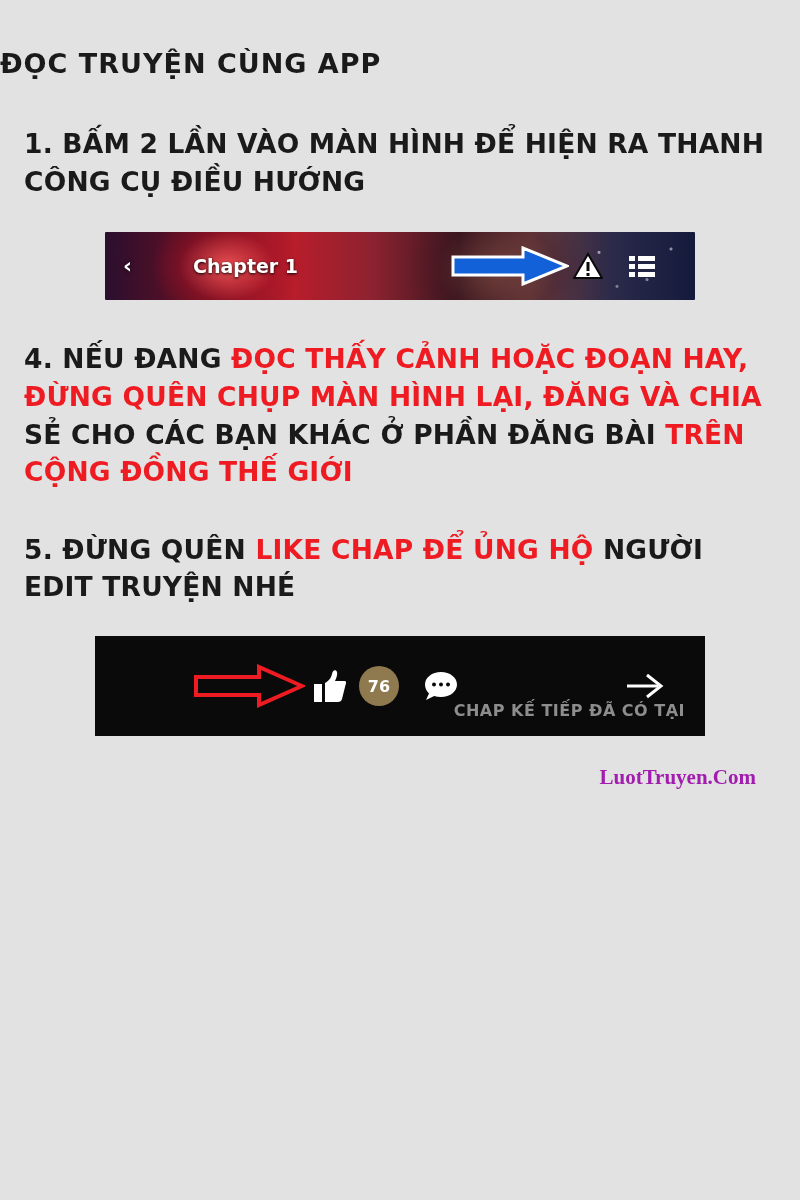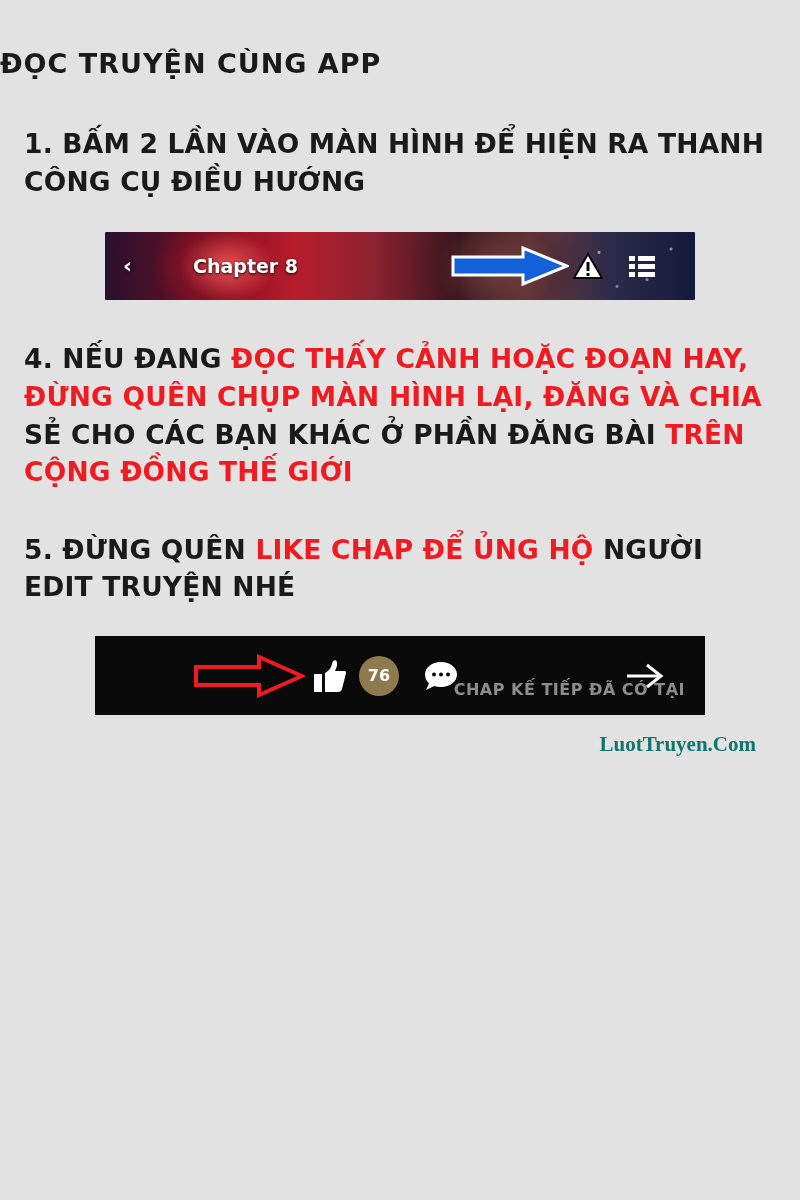--- a/index.html
+++ b/index.html
@@ -126,23 +126,23 @@
     left: 523px;
     top: 50%;
     transform: translateY(-50%);
     width: 28px;
     height: 24px;
   }
 
   
   .bottom-mock {
     position: relative;
-    margin: 30px auto 4px auto;
+    margin: 30px auto 16px auto;
     width: 610px;
-    height: 79px;
+    height: 100px;
     background: #0a0a0a;
     overflow: hidden;
   }
   .bm-arrow {
     position: absolute;
     left: 98px;
     top: 50%;
     transform: translateY(-50%);
     width: 112px;
     height: 44px;
@@ -195,21 +195,21 @@
     color: #8d8d8d;
     font-size: 16px;
     font-weight: bold;
     letter-spacing: .5px;
     line-height: 1.2;
   }
   .wm-site {
     position: absolute;
     right: 20px;
     bottom: -28px;
-    color: #0f766e;
+    color: #a21caf;
     font-size: 21px;
     font-weight: bold;
     font-family: "Liberation Serif", serif;
     white-space: nowrap;
   }
   .wm-wrap {
     position: absolute;
     right: 0;
     bottom: 0;
     width: 360px;
@@ -230,21 +230,21 @@
     </div>
 
 
 
     <div class="toolbar-mock">
       <div class="tb-glow"></div>
       <div class="tb-glow2"></div>
       <div class="tb-stars"></div>
 
       <div class="tb-back">‹</div>
-      <div class="tb-chapter">Chapter 8</div>
+      <div class="tb-chapter">Chapter 1</div>
 
       <svg class="tb-arrow" viewBox="0 0 118 40">
         <polygon points="2,11 72,11 72,2 116,20 72,38 72,29 2,29" fill="#1261d8" stroke="#ffffff" stroke-width="3"></polygon>
       </svg>
 
       <svg class="tb-warn" viewBox="0 0 30 28">
         <polygon points="15,2 29,26 1,26" fill="#ffffff" stroke="#0a0a0a" stroke-width="2"></polygon>
         <rect x="13.5" y="10" width="3" height="9" fill="#0a0a0a"></rect>
         <rect x="13.5" y="21" width="3" height="3" fill="#0a0a0a"></rect>
       </svg>

